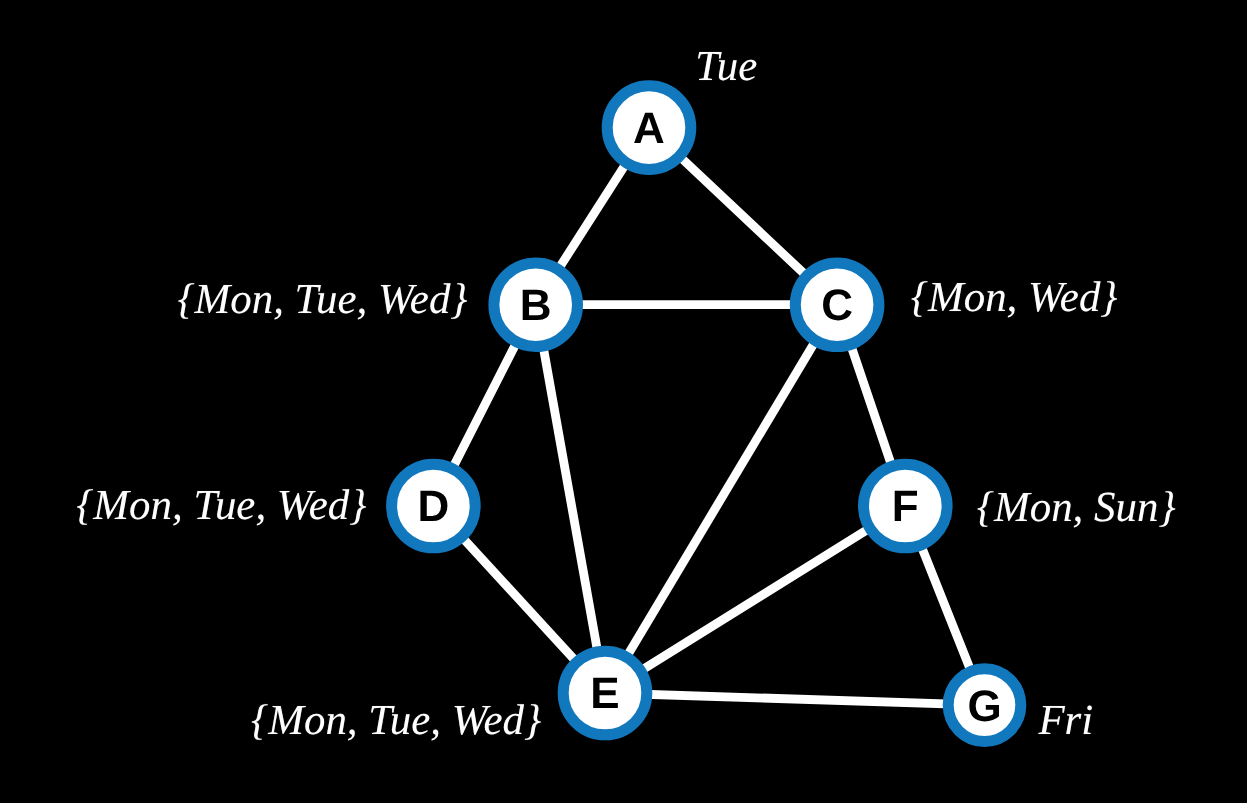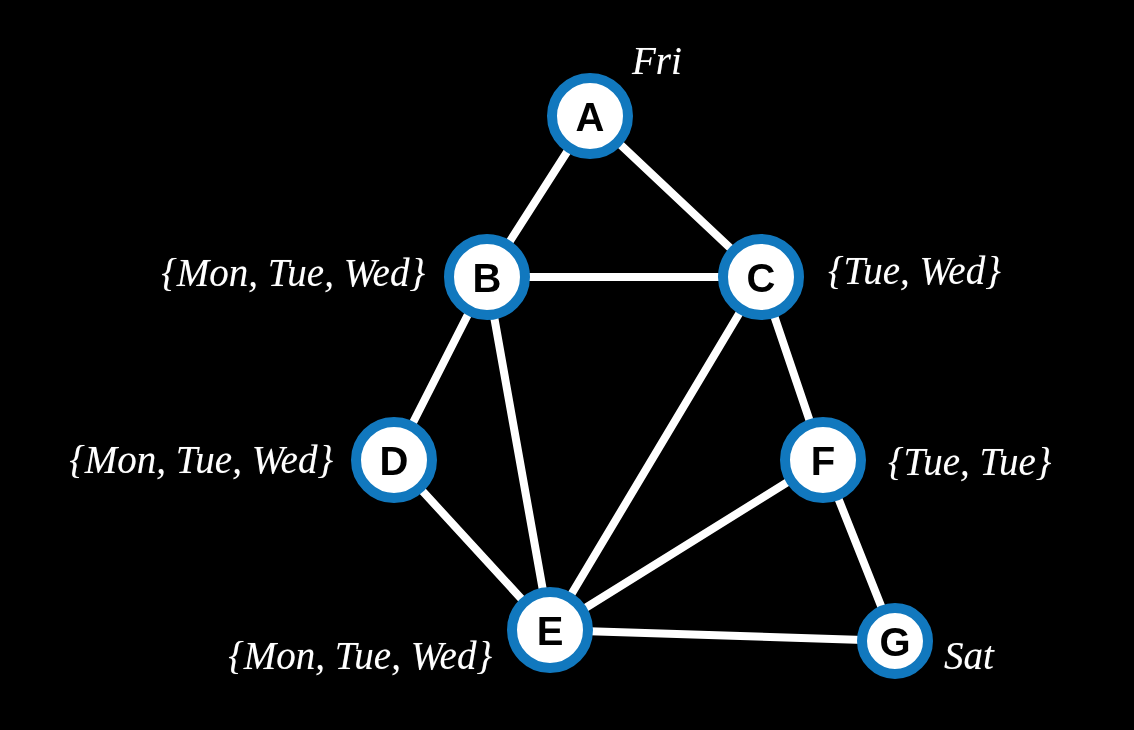--- a/index.html
+++ b/index.html
@@ -103,21 +103,21 @@
           <circle cx="823" cy="460" r="38" class="node-ring" fill="#ffffff" stroke="#1178BE" stroke-width="10"></circle>
           <text x="823" y="461" class="node-letter" fill="#000000" font-size="40">F</text>
         </g>
         <g>
           <circle cx="895" cy="641" r="33" class="node-ring" fill="#ffffff" stroke="#1178BE" stroke-width="10"></circle>
           <text x="895" y="642" class="node-letter" fill="#000000" font-size="36">G</text>
         </g>
       </g>
   </svg>
   <div id="labels-layer">
-      <div class="domain-label lbl-right" style="left: 632px; top: 60px; color: rgb(255, 255, 255);">Fri</div>
+      <div class="domain-label lbl-right" style="left: 632px; top: 60px; color: rgb(255, 255, 255);">Tue</div>
       <div class="domain-label lbl-left" style="left: 425px; top: 272px; color: rgb(255, 255, 255);">{Mon, Tue, Wed}</div>
-      <div class="domain-label lbl-right" style="left: 828px; top: 270px; color: rgb(255, 255, 255);">{Tue, Wed}</div>
+      <div class="domain-label lbl-right" style="left: 828px; top: 270px; color: rgb(255, 255, 255);">{Mon, Wed}</div>
       <div class="domain-label lbl-left" style="left: 333px; top: 459px; color: rgb(255, 255, 255);">{Mon, Tue, Wed}</div>
       <div class="domain-label lbl-left" style="left: 492px; top: 655px; color: rgb(255, 255, 255);">{Mon, Tue, Wed}</div>
-      <div class="domain-label lbl-right" style="left: 888px; top: 461px; color: rgb(255, 255, 255);">{Tue, Tue}</div>
-      <div class="domain-label lbl-right" style="left: 944px; top: 655px; color: rgb(255, 255, 255);">Sat</div>
+      <div class="domain-label lbl-right" style="left: 888px; top: 461px; color: rgb(255, 255, 255);">{Mon, Sun}</div>
+      <div class="domain-label lbl-right" style="left: 944px; top: 655px; color: rgb(255, 255, 255);">Fri</div>
     </div>
 </div>
 
 </body></html>

